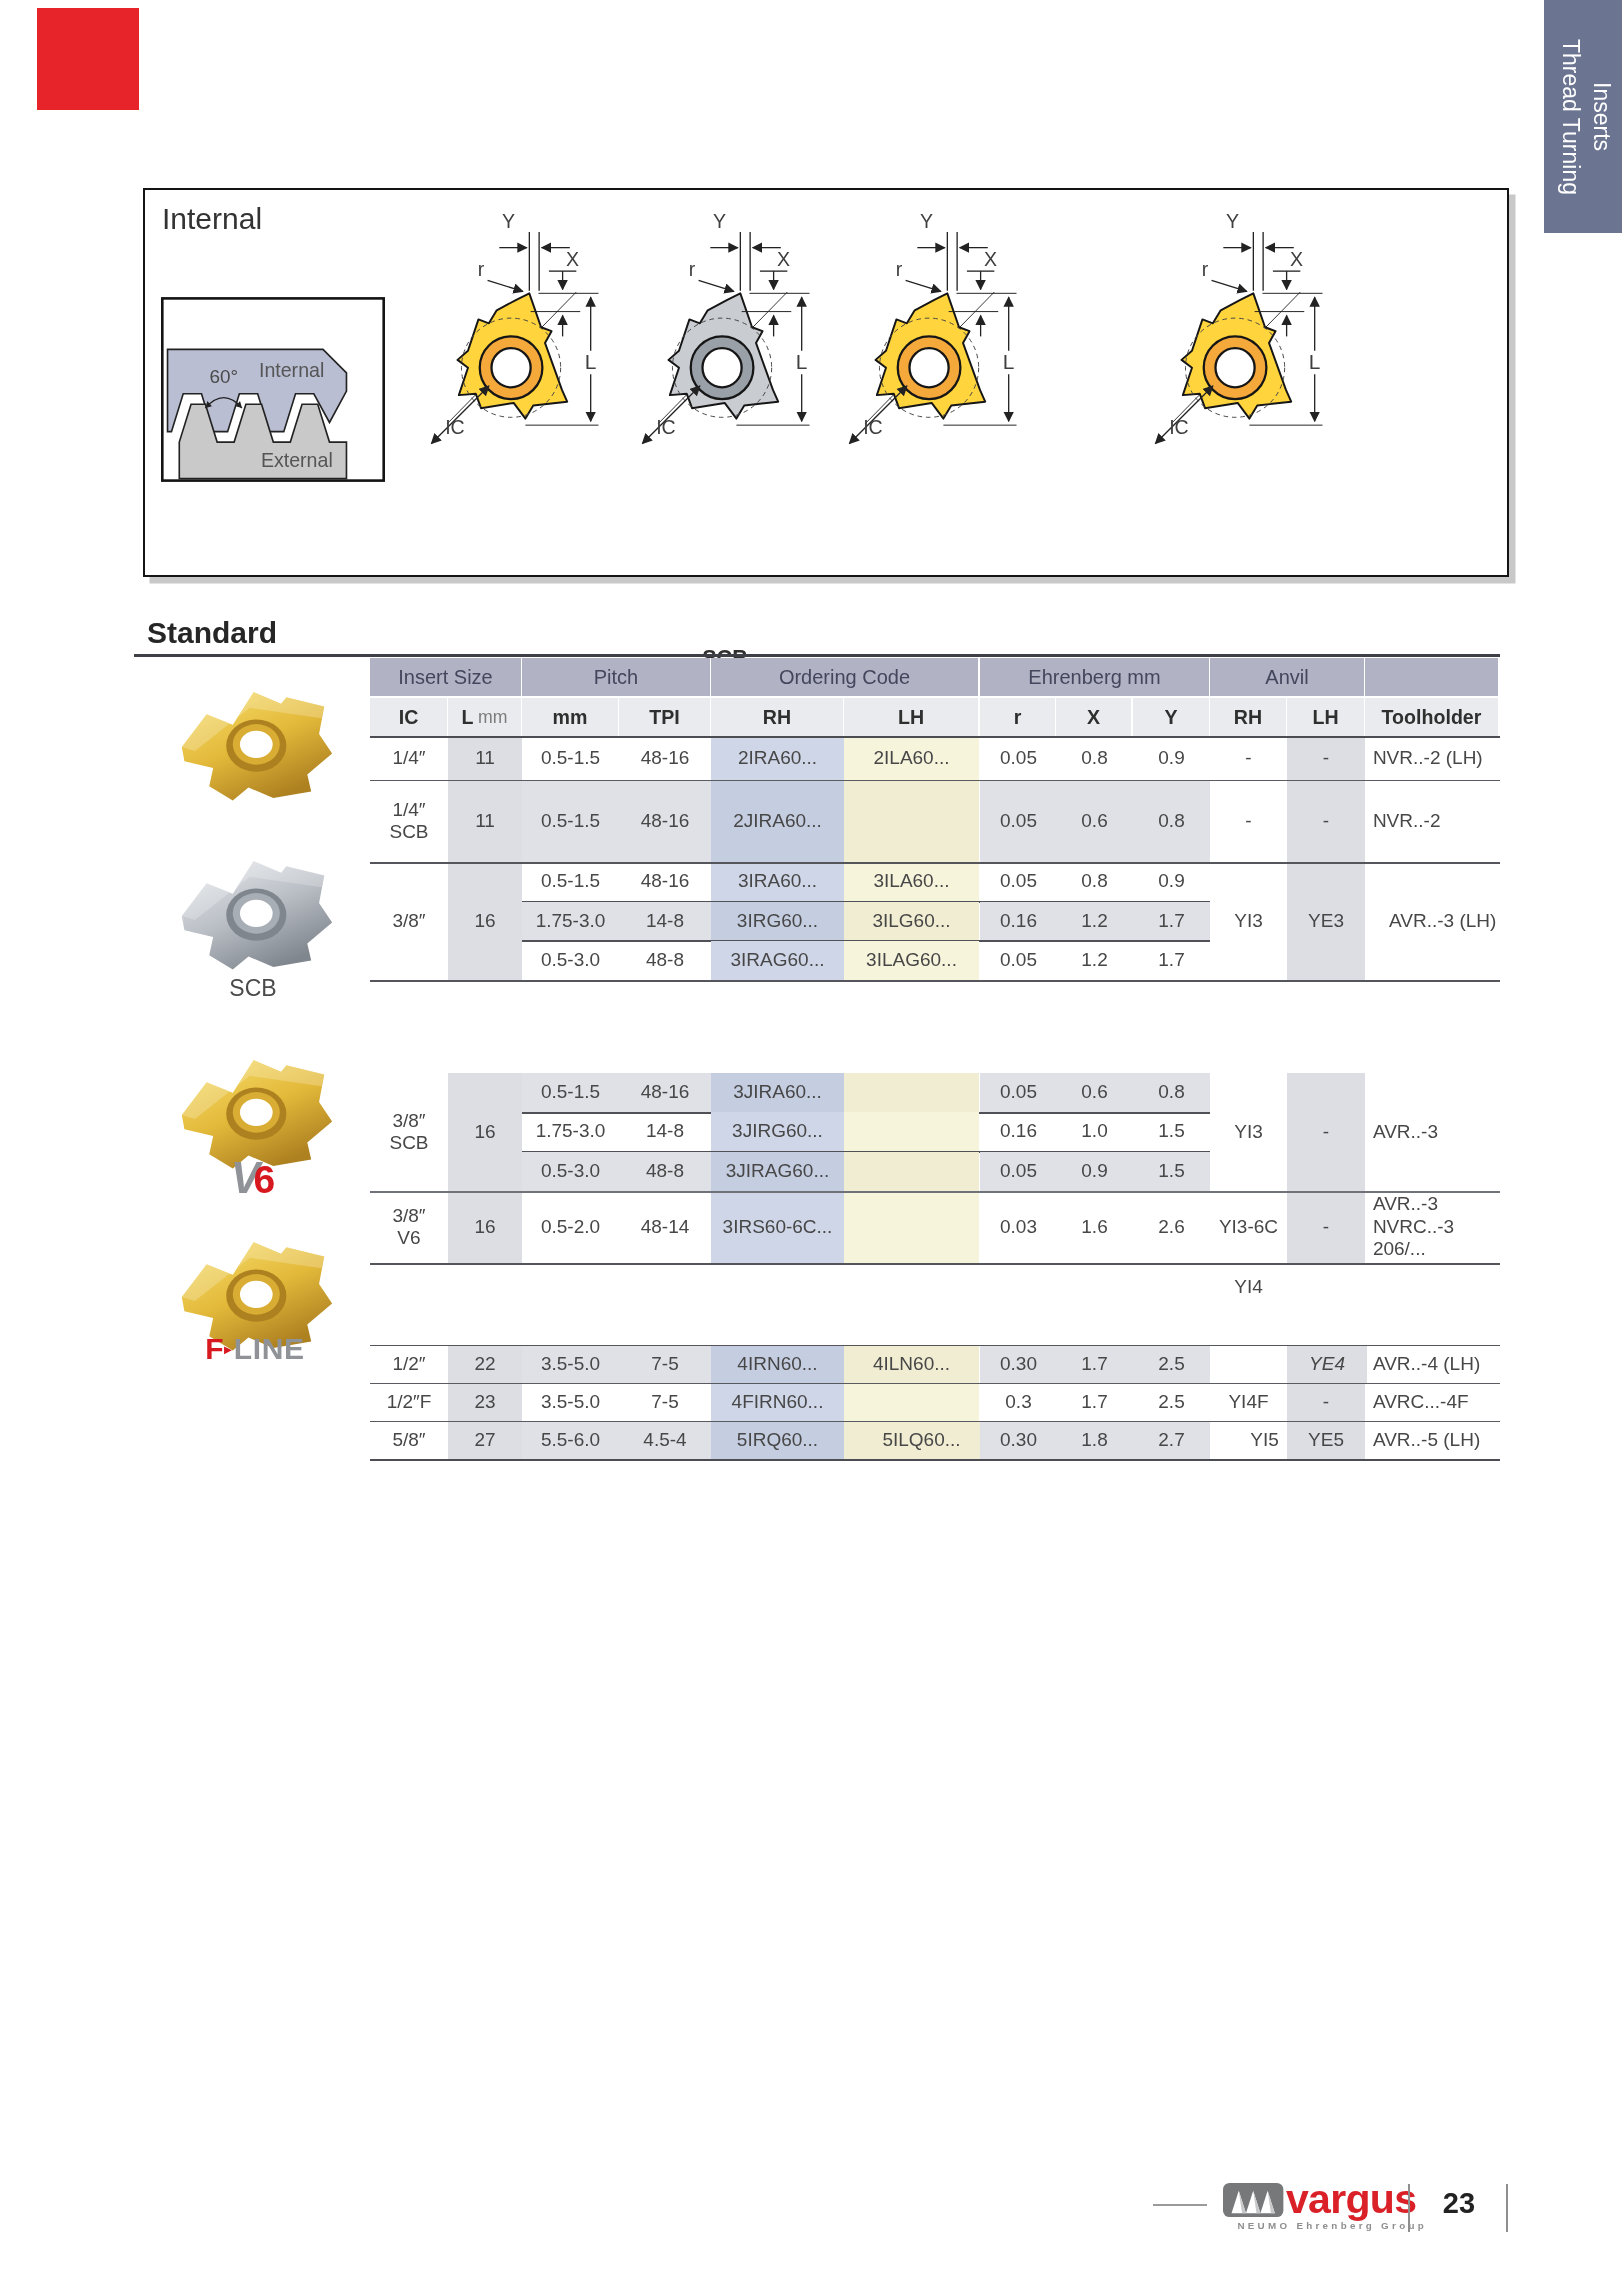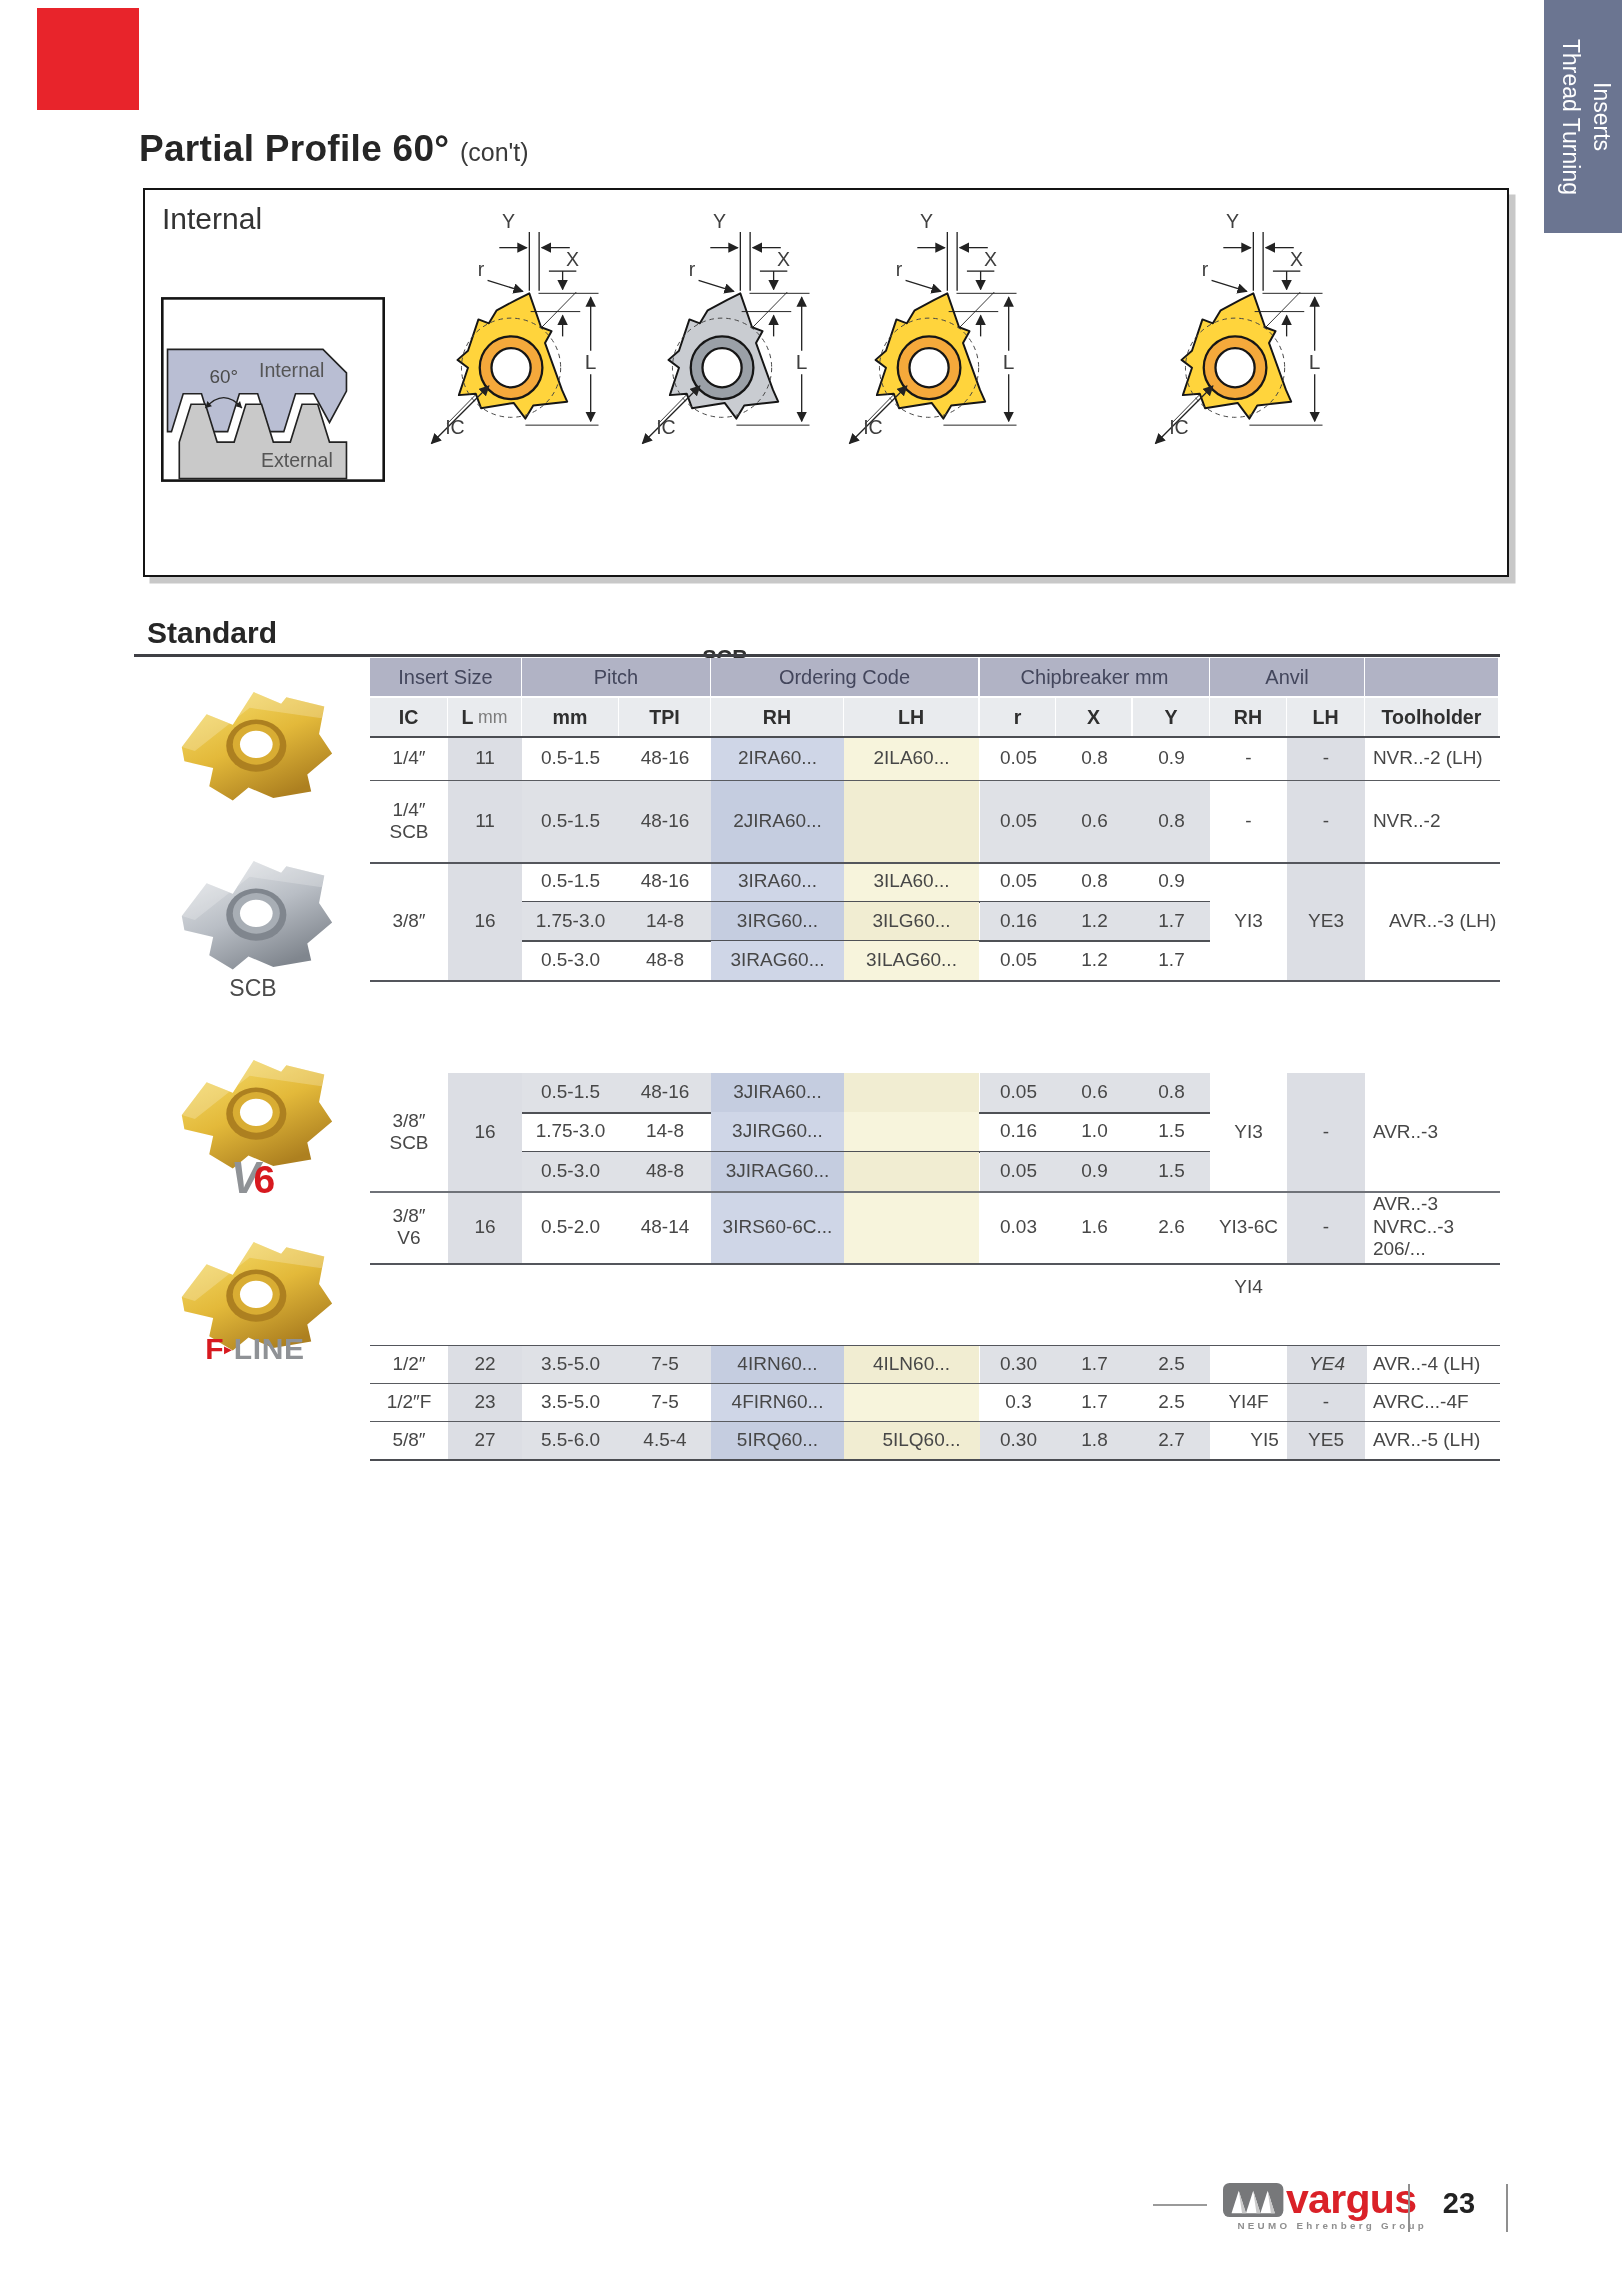--- a/index.html
+++ b/index.html
@@ -55,22 +55,20 @@
 <body>
 
 <div class="page">
 
   <div class="abs red-square"></div>
 
   <div class="abs side-tab"><span>Thread Turning</span><br>
     <span>Inserts</span>
   </div>
 
-  <div class="abs page-title"><span>Partial Profile 60°</span><span class="title-suffix">(con't)</span>
-  </div>
 
   <div class="abs internal-box">
     <div class="abs box-heading">Internal</div>
 
     <svg class="abs" style="left:16.4px;top:107px" width="224" height="185" viewBox="0 0 343 283">
       <rect x="2" y="2" width="339" height="279" fill="#ffffff" stroke="#141414" stroke-width="4"></rect>
       <path d="M10,80 L248,80 L284,116 L284,144 L258,192 L234,148 L206,148 L188,206 L166,206 L148,148 L120,148 L102,206 L80,206 L62,148 L34,148 L16,206 L10,206 Z" fill="#b9bed3" stroke="#222" stroke-width="2.5"></path>
       <path d="M28,278 L28,222 L46,164 L68,164 L86,222 L112,222 L130,164 L154,164 L172,222 L198,222 L216,164 L240,164 L258,222 L284,222 L284,278 Z" fill="#c9c9c9" stroke="#222" stroke-width="2.5"></path>
       <path d="M68,170 Q96,138 124,170" fill="none" stroke="#222" stroke-width="2"></path>
       <path d="M68,170 l10,-3 -7,-8 z" fill="#222"></path>
@@ -305,21 +303,21 @@
       </div>
     </div>
   <div class="abs scb-label">SCB</div>
   <div class="abs v6-logo"><span class="v">V</span><span class="six">6</span></div>
   <div class="abs fline-logo"><span class="f">F</span><span class="arrow">►</span><span class="rest">LINE</span></div>
 
   <div id="table-layer">
       <div class="ghdr" style="position: absolute; left: 370px; top: 658px; width: 151px; height: 38px; border-right: 1.3px solid rgb(255, 255, 255);">Insert Size</div>
       <div class="ghdr" style="position: absolute; left: 522px; top: 658px; width: 188px; height: 38px; border-right: 1.3px solid rgb(255, 255, 255);">Pitch</div>
       <div class="ghdr" style="position: absolute; left: 711px; top: 658px; width: 267px; height: 38px; border-right: 1.3px solid rgb(255, 255, 255);">Ordering Code</div>
-      <div class="ghdr" style="position: absolute; left: 980px; top: 658px; width: 229px; height: 38px; border-right: 1.3px solid rgb(255, 255, 255);">Chipbreaker mm</div>
+      <div class="ghdr" style="position: absolute; left: 980px; top: 658px; width: 229px; height: 38px; border-right: 1.3px solid rgb(255, 255, 255);">Ehrenberg mm</div>
       <div class="ghdr" style="position: absolute; left: 1210px; top: 658px; width: 154px; height: 38px; border-right: 1.3px solid rgb(255, 255, 255);">Anvil</div>
       <div class="ghdr" style="position: absolute; left: 1365px; top: 658px; width: 133px; height: 38px; border-right: 1.3px solid rgb(255, 255, 255);"></div>
       <div class="hdr" style="left: 370px; top: 698px; width: 77px; height: 39px; border-right: 1.3px solid rgb(255, 255, 255);">IC</div>
       <div class="hdr" style="left: 448px; top: 698px; width: 73px; height: 39px; border-right: 1.3px solid rgb(255, 255, 255);">L<span class="unit">mm</span></div>
       <div class="hdr" style="left: 522px; top: 698px; width: 96px; height: 39px; border-right: 1.3px solid rgb(255, 255, 255);">mm</div>
       <div class="hdr" style="left: 619px; top: 698px; width: 91px; height: 39px; border-right: 1.3px solid rgb(255, 255, 255);">TPI</div>
       <div class="hdr" style="left: 711px; top: 698px; width: 132px; height: 39px; border-right: 1.3px solid rgb(255, 255, 255);">RH</div>
       <div class="hdr" style="left: 844px; top: 698px; width: 134px; height: 39px; border-right: 1.3px solid rgb(255, 255, 255);">LH</div>
       <div class="hdr" style="left: 980px; top: 698px; width: 75px; height: 39px; border-right: 1.3px solid rgb(255, 255, 255);">r</div>
       <div class="hdr" style="left: 1056px; top: 698px; width: 75px; height: 39px; border-right: 1.3px solid rgb(255, 255, 255);">X</div>

